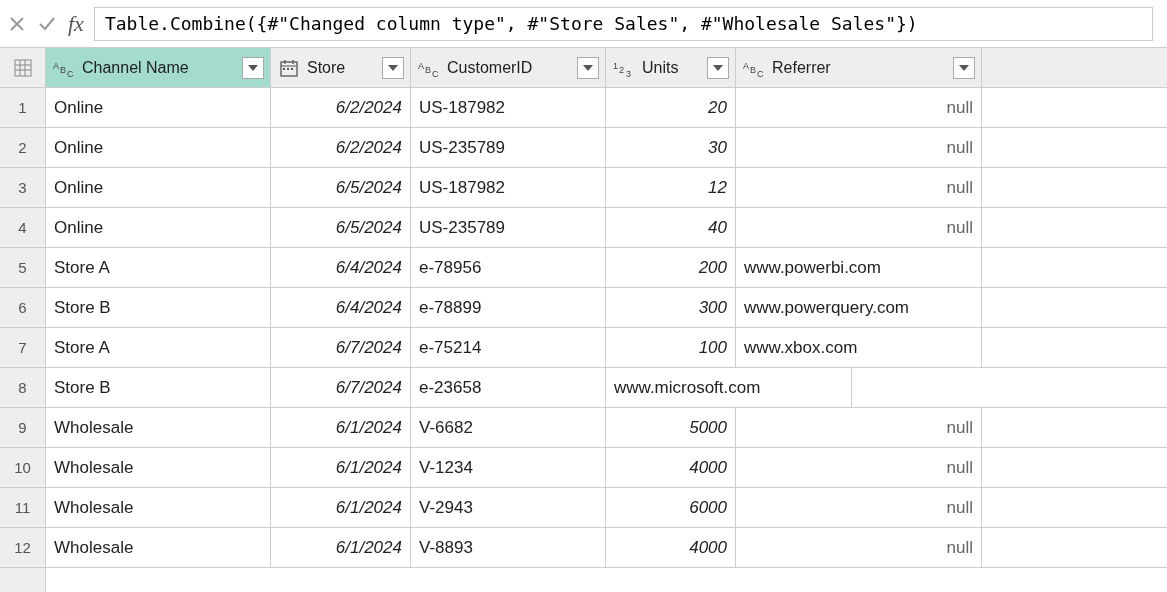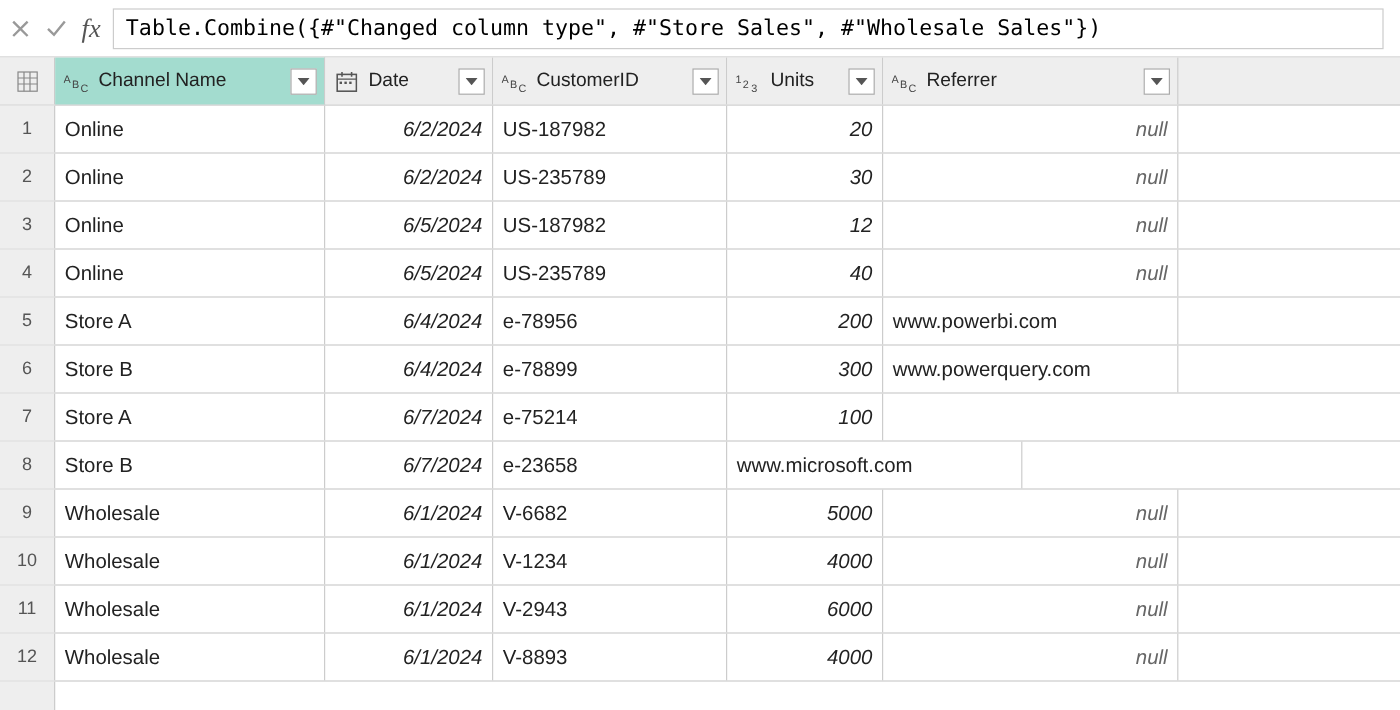--- a/index.html
+++ b/index.html
@@ -113,21 +113,21 @@
     background: #eee;
     justify-content: center;
     color: #555;
   }
   .data-cell {
     font-size: 17px;
     text-align: right;
   }
   .data-cell.right { justify-content: flex-end; }
   .data-cell.italic { font-style: italic; }
-  .data-cell.null-val { font-style: italic; color: #666; justify-content: flex-end; }
+  .data-cell.null-val { color: #666; justify-content: flex-end; }
   svg { display: block; }
 </style>
 </head>
 <body>
 
 <div class="formula-bar">
   <div class="icon-btn">
     <svg width="18" height="18" viewBox="0 0 18 18">
         <path d="M3 3 L15 15 M15 3 L3 15" stroke="#999" stroke-width="2" fill="none"></path>
       </svg>
@@ -175,21 +175,21 @@
         <svg width="18" height="18" viewBox="0 0 18 18">
             <rect x="1" y="3" width="16" height="14" fill="none" stroke="#555" stroke-width="1.3"></rect>
             <line x1="1" y1="7" x2="17" y2="7" stroke="#555"></line>
             <line x1="5" y1="1" x2="5" y2="5" stroke="#555" stroke-width="1.3"></line>
             <line x1="13" y1="1" x2="13" y2="5" stroke="#555" stroke-width="1.3"></line>
             <rect x="3" y="9" width="2" height="2" fill="#555"></rect>
             <rect x="7" y="9" width="2" height="2" fill="#555"></rect>
             <rect x="11" y="9" width="2" height="2" fill="#555"></rect>
           </svg>
       </span>
-      <span class="col-name">Date</span>
+      <span class="col-name">Store</span>
       <span class="dropdown-btn">
         <svg width="10" height="6" viewBox="0 0 10 6">
             <path d="M0 0 L5 6 L10 0 Z" fill="#555"></path>
           </svg>
       </span>
     </div>
 
     <div class="header-cell col-customer">
       <span class="type-icon">
         <svg width="22" height="18" viewBox="0 0 22 18">
@@ -287,20 +287,21 @@
         <div class="data-cell col-customer">e-78899</div>
         <div class="data-cell col-units right italic">300</div>
         <div class="data-cell col-referrer">www.powerquery.com</div>
       </div>
       <div class="data-row">
         <div class="rownum-cell col-rownum">7</div>
         <div class="data-cell col-channel">Store A</div>
         <div class="data-cell col-date right italic">6/7/2024</div>
         <div class="data-cell col-customer">e-75214</div>
         <div class="data-cell col-units right italic">100</div>
+        <div class="data-cell col-referrer">www.xbox.com</div>
       </div>
       <div class="data-row">
         <div class="rownum-cell col-rownum">8</div>
         <div class="data-cell col-channel">Store B</div>
         <div class="data-cell col-date right italic">6/7/2024</div>
         <div class="data-cell col-customer">e-23658</div>
         <div class="data-cell col-referrer">www.microsoft.com</div>
       </div>
       <div class="data-row">
         <div class="rownum-cell col-rownum">9</div>

